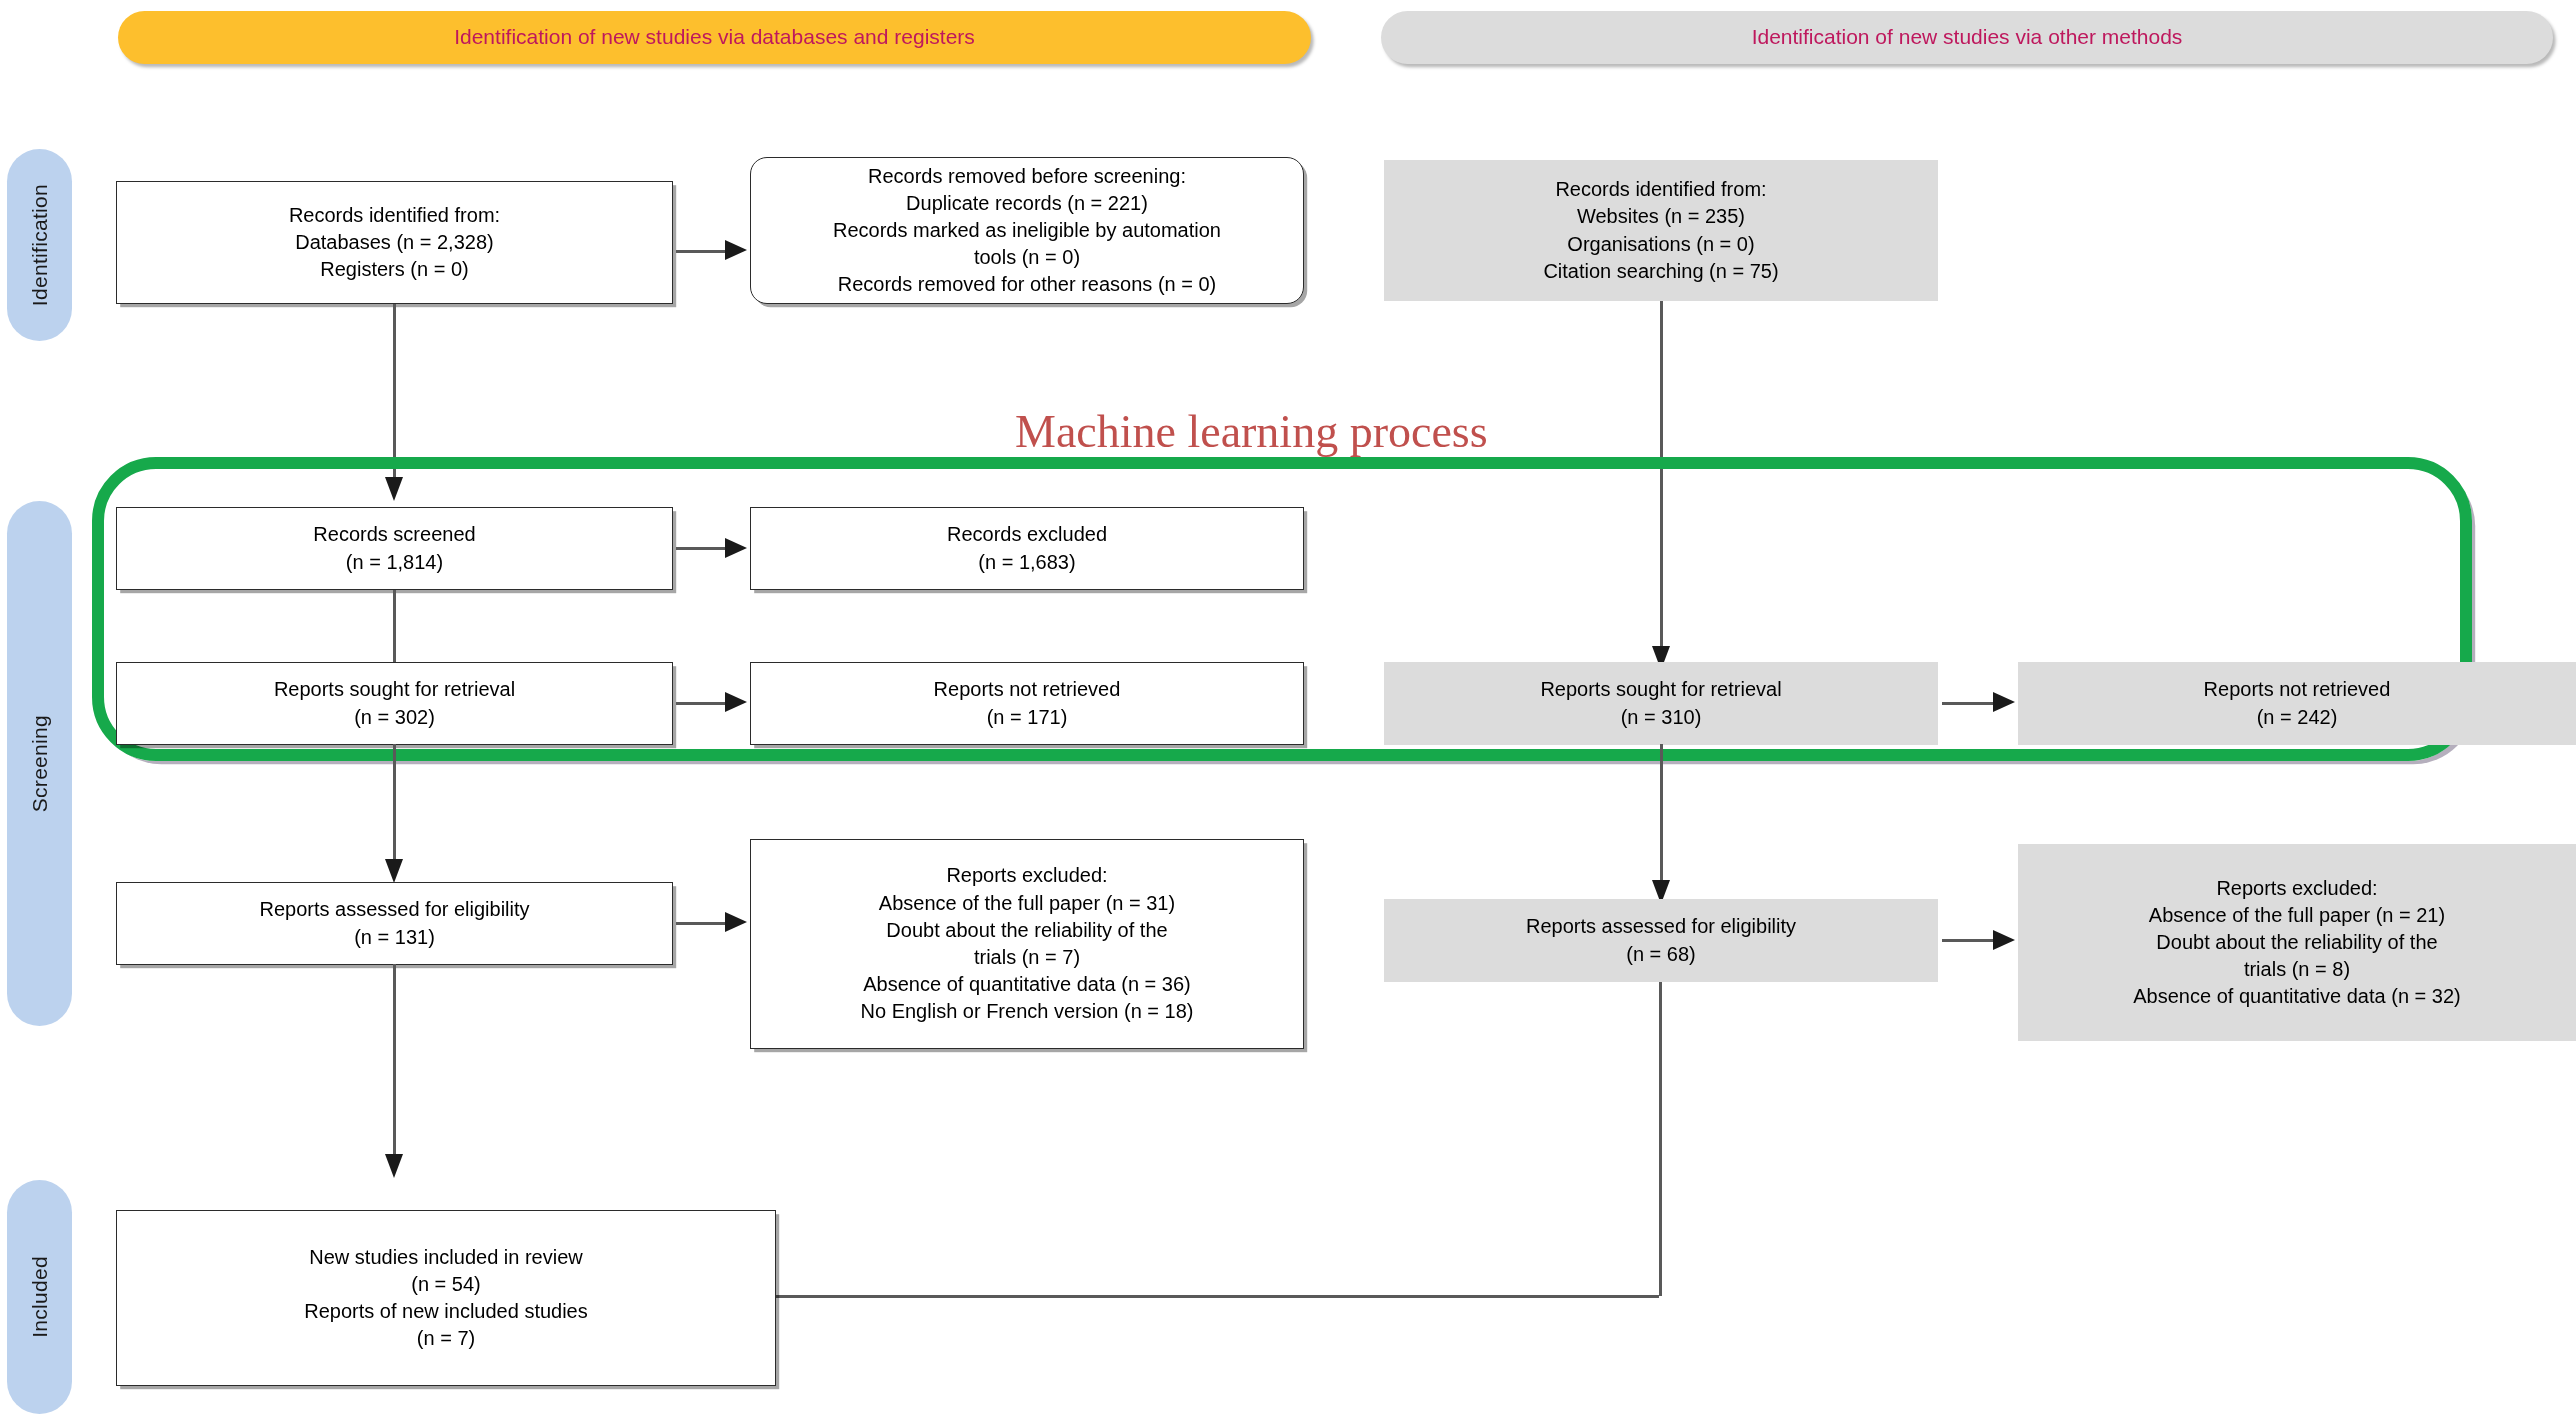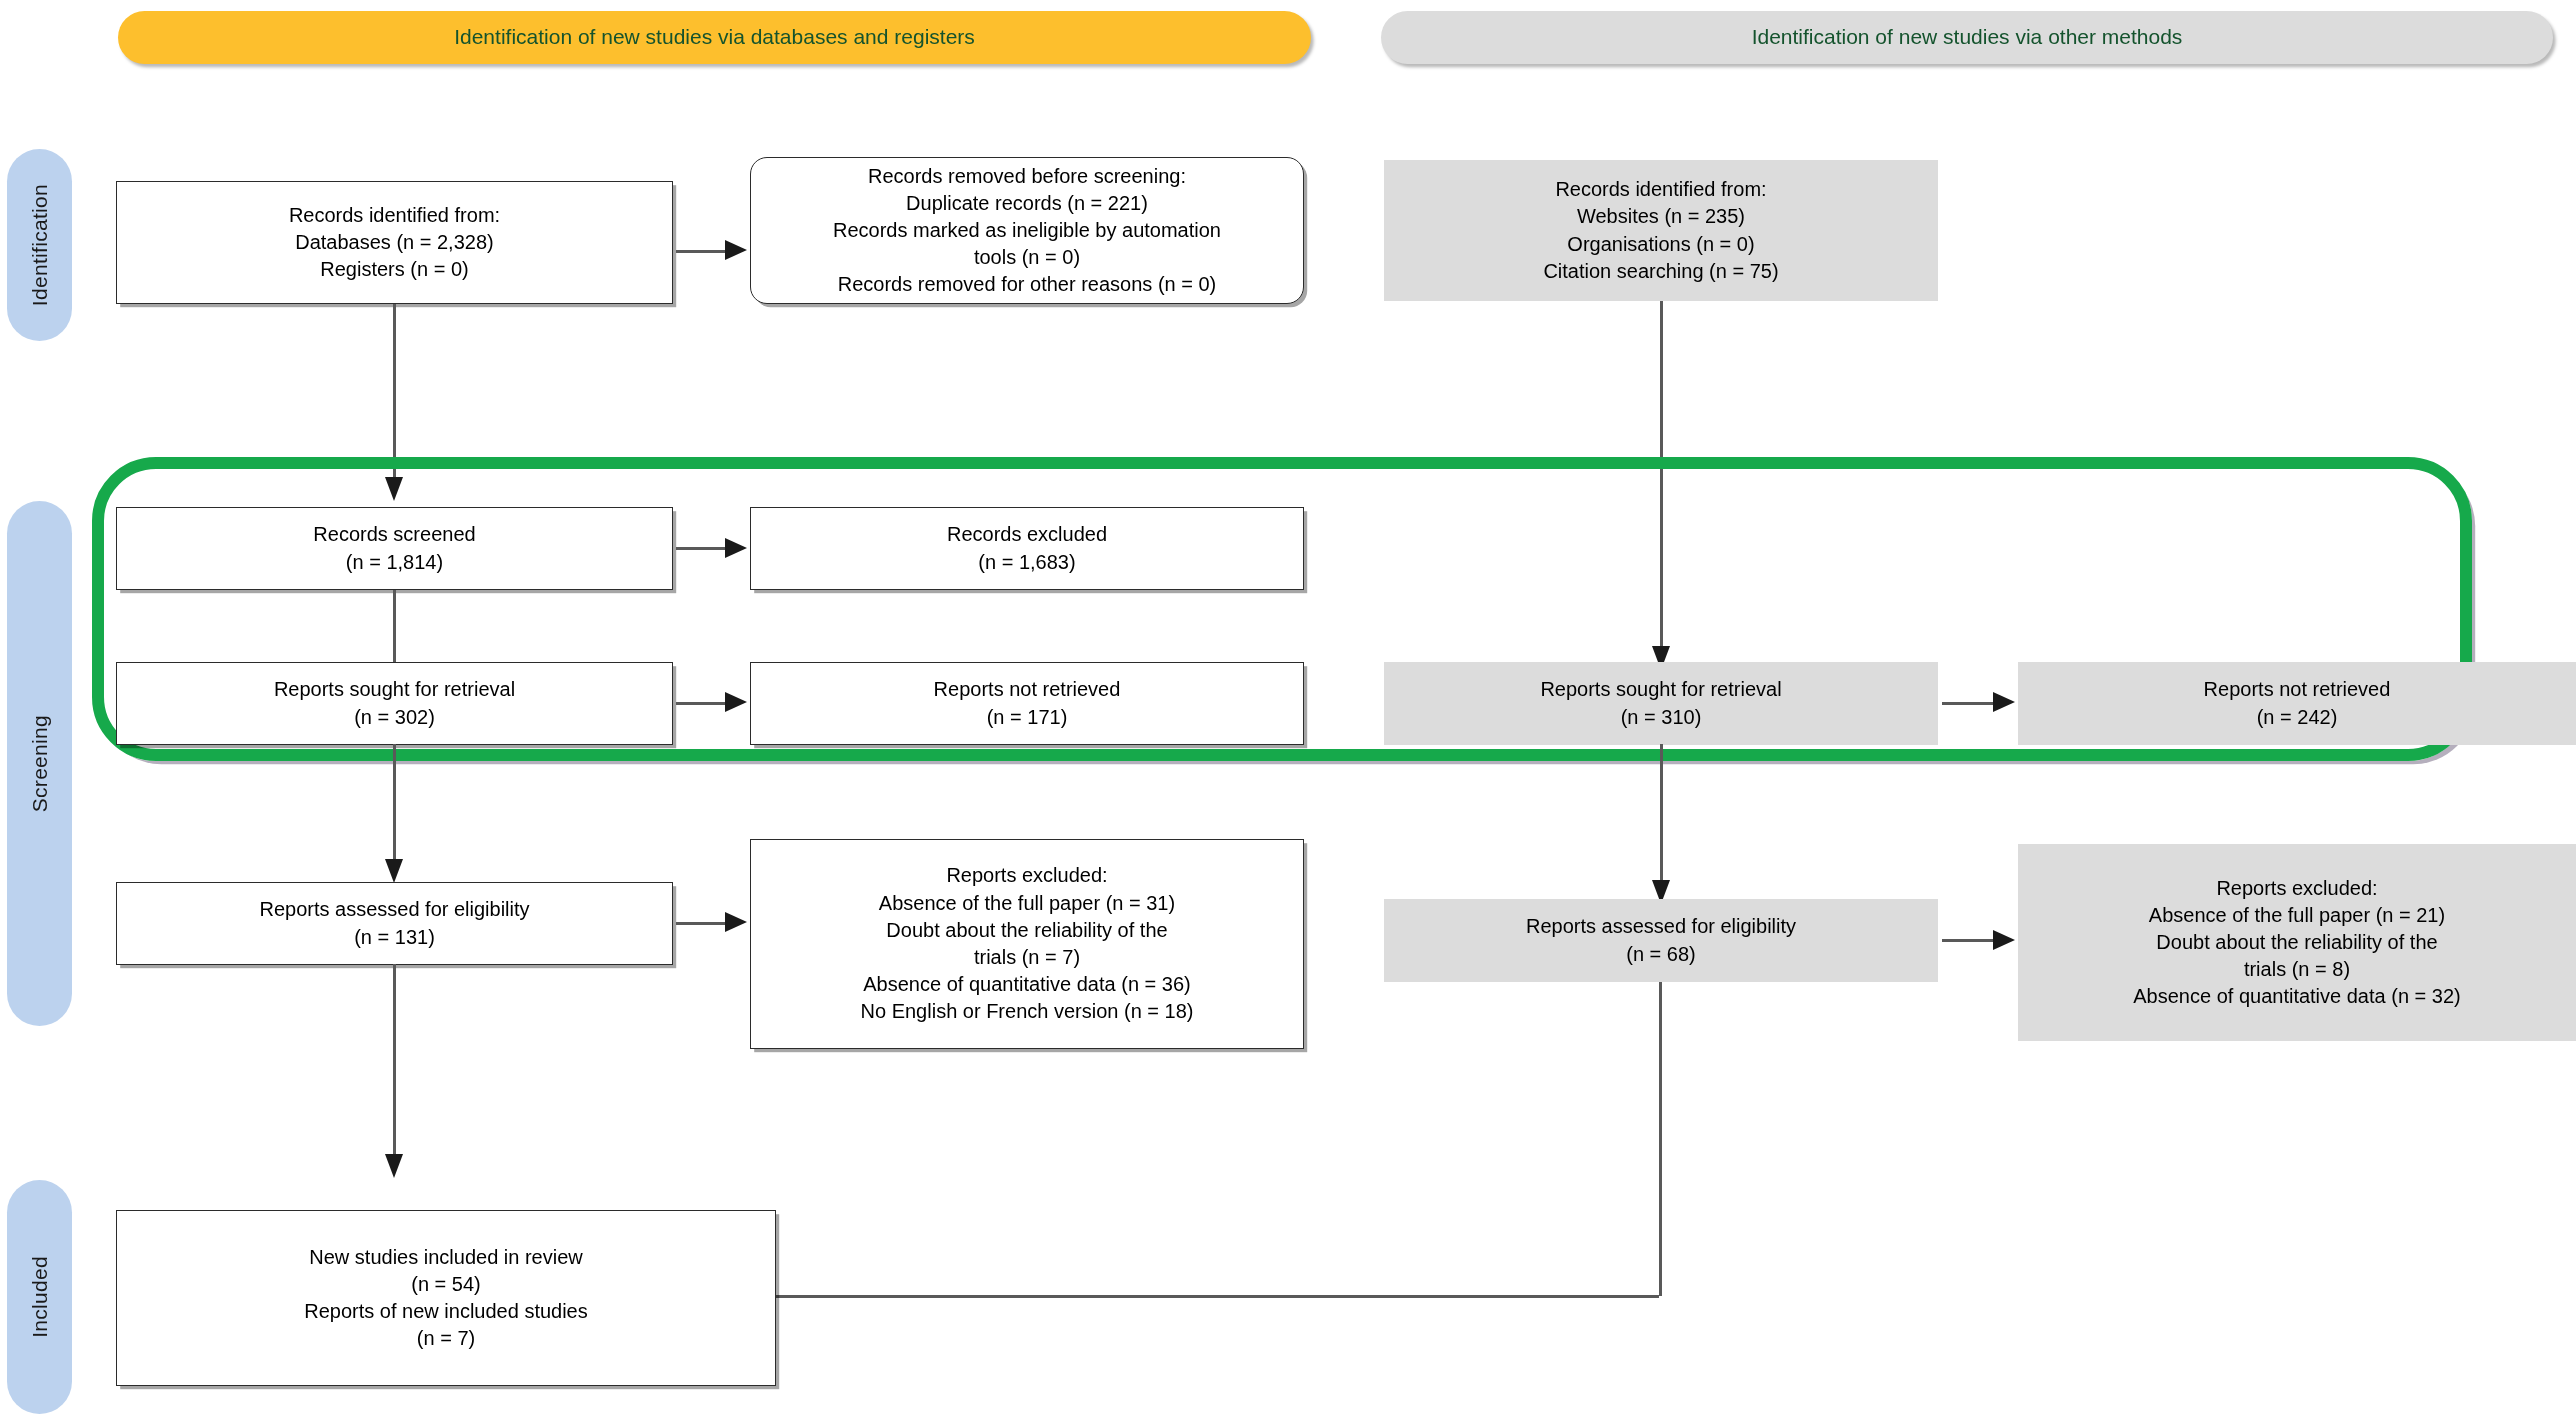--- a/index.html
+++ b/index.html
@@ -19,21 +19,21 @@
   }
 
   
   .banner {
     position: absolute;
     border-radius: 37px;
     display: flex;
     align-items: center;
     justify-content: center;
     font-size: 21px;
-    color: #14532d;
+    color: #be185d;
     box-shadow: 2.7px 3.2px 3.2px rgba(0,0,0,0.28);
   }
   .banner.orange { background: #FDBF2D; }
   .banner.grey   { background: #DCDCDC; }
 
   
   .pill {
     position: absolute;
     background: #BCD2EE;
     border-radius: 33px;
@@ -174,20 +174,21 @@
   <div class="hline" style="left:676px; top:250px; width:51px;"></div>
   <div class="arrow-r" style="left:725px; top:240px;"></div>
 
   <div class="vline" style="left:393px; top:304px; height:178px;"></div>
   <div class="arrow-d" style="left:385px; top:477px;"></div>
 
   <div class="vline" style="left:1660px; top:301px; height:349px;"></div>
   <div class="arrow-d" style="left:1652px; top:646px;"></div>
 
   <div id="ml-highlight" style="left:92px; top:457px; width:2380px; height:304px;"></div>
+  <div id="ml-label" style="left:1015px; top:405px;">Machine learning process</div>
 
   <div class="node white" style="left:116px; top:507px; width:557px; height:83px;">
     <div class="txt">
       <div>Records screened</div>
       <div>(n = 1,814)</div>
     </div>
   </div>
 
   <div class="node white" style="left:750px; top:507px; width:554px; height:83px;">
     <div class="txt">

